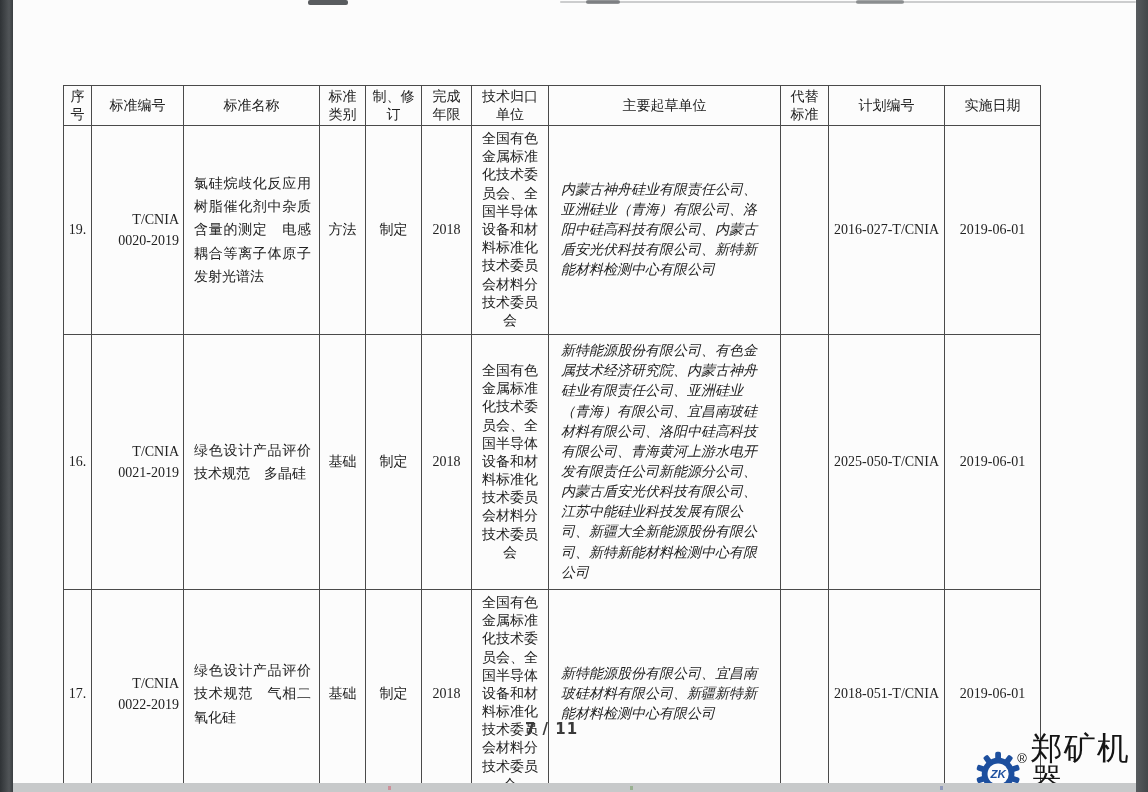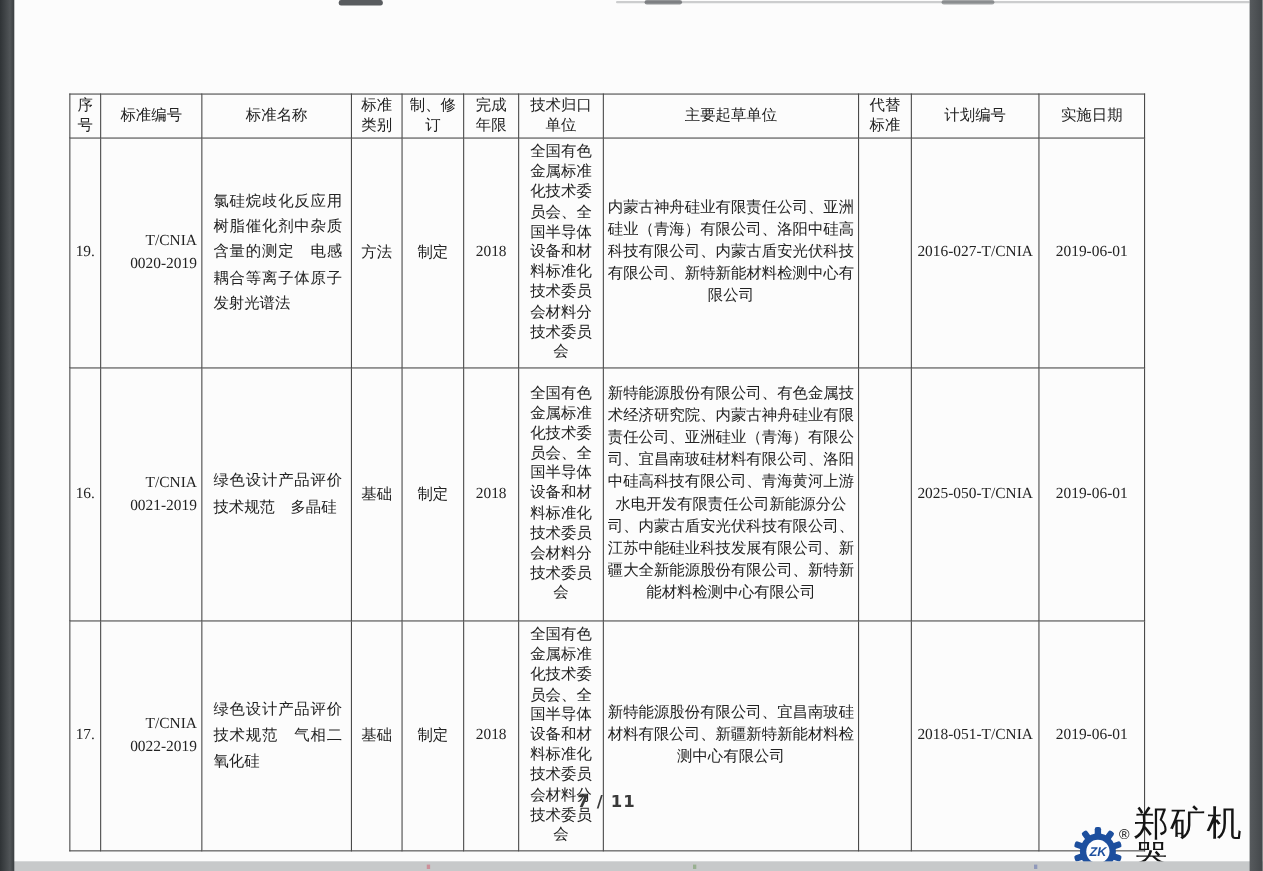--- a/index.html
+++ b/index.html
@@ -21,21 +21,21 @@
   .speck { position:absolute; top:786px; width:3px; height:4px; z-index:7; opacity:.6; }
 
   
   table { position:absolute; left:63px; top:85px; width:977px;
           border-collapse:collapse; table-layout:fixed; color:#222; }
   th, td { border:1px solid #4a4a4a; font-weight:normal; font-size:14px;
            vertical-align:middle; text-align:center; overflow:hidden; }
   th { white-space:pre-line; line-height:1.25; padding:2px 1px; }
   td.name { text-align:justify; padding:4px 8px 4px 10px; line-height:1.65; }
   td.tech { padding:4px 4px; line-height:1.3; }
-  td.drafters { text-align:center; padding:6px 0; line-height:1.44; }
+  td.drafters { text-align:left; padding:6px 12px; line-height:1.44;font-style:italic; }
   td.code { text-align:right; padding:2px 4px 2px 8px; line-height:1.5; }
   tr.r15 { height:170px; }
   tr.r16 { height:230px; }
   tr.r17 { height:175px; }
   tr.hdr { height:37px; }
 
   
   .pageno { position:absolute; left:63px; width:977px; top:720px; text-align:center;
             font-size:15px; font-weight:bold; letter-spacing:1px; color:#3a3a3a;
             font-family:"DejaVu Sans", sans-serif; z-index:2; }

